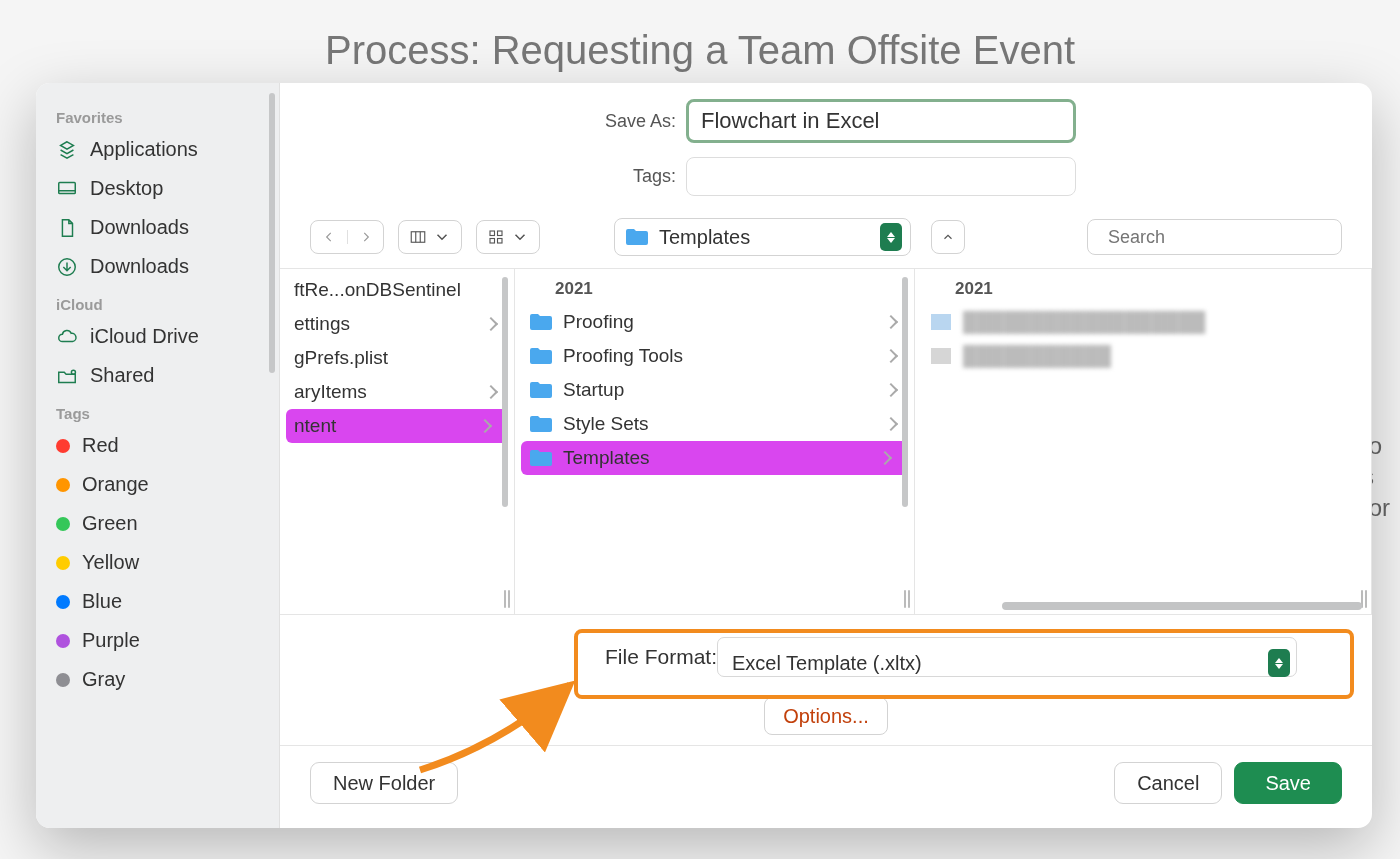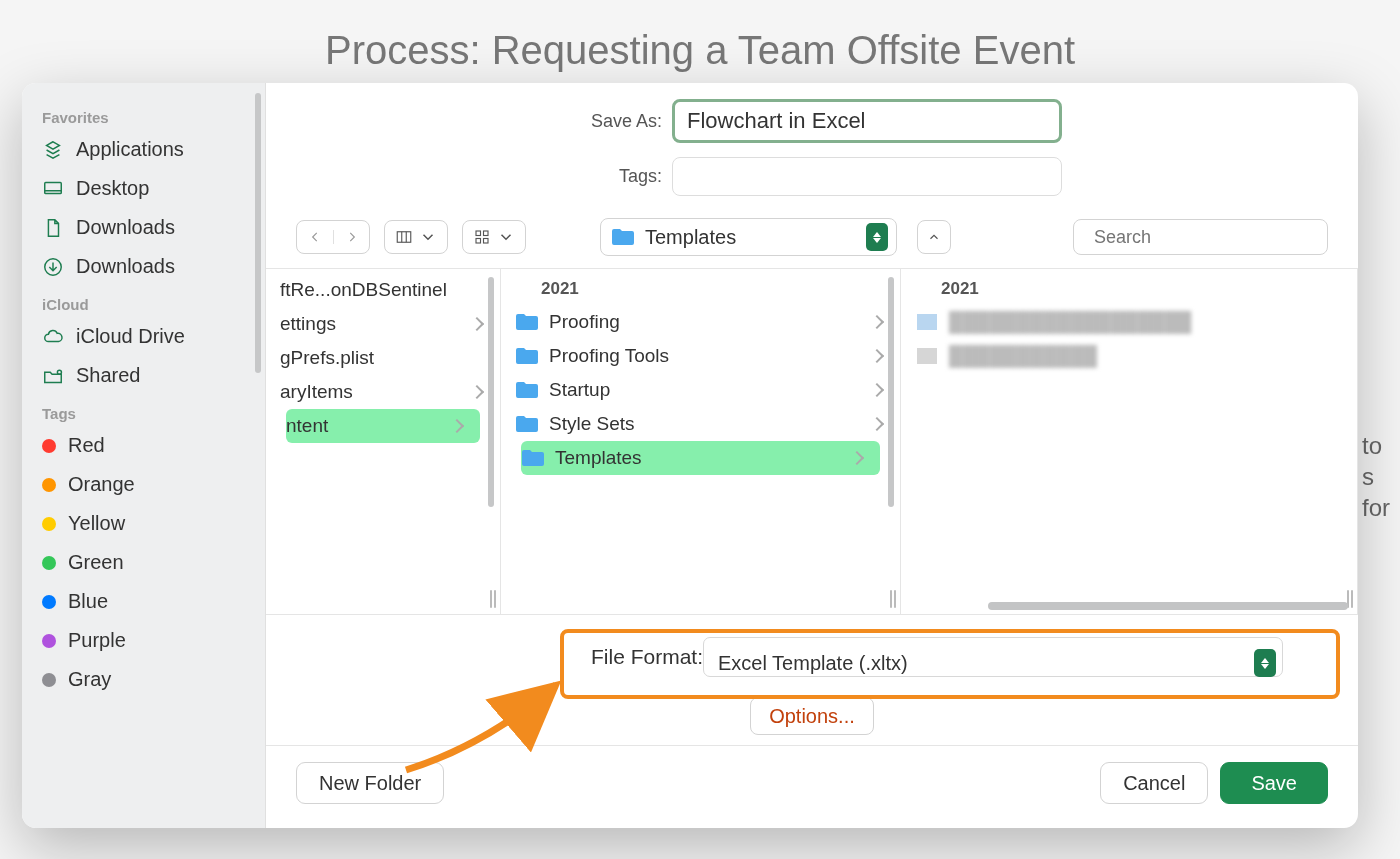--- a/index.html
+++ b/index.html
@@ -9,21 +9,21 @@
   }
   .bg-title {
     position: absolute; top: 28px; left: 0; right: 0; text-align: center;
     font-size: 40px; color: #777; font-weight: 400;
   }
   .bg-text {
     position: absolute; right: 10px; top: 430px; color: #666; font-size: 24px;
     line-height: 1.3;
   }
   .dialog {
-    position: absolute; left: 22px; top: 83px; width: 1336px; height: 745px;
+    position: absolute; left: 36px; top: 83px; width: 1336px; height: 745px;
     background: #fff; border-radius: 14px; box-shadow: 0 20px 60px rgba(0,0,0,.25);
     overflow: hidden; display: flex;
   }
   
   .sidebar {
     width: 244px; background: #eeeff0; border-right: 1px solid #e0e0e0;
     padding: 16px 0 0 0; position: relative;
   }
   .sidebar::after {
     content:""; position:absolute; top:10px; right:4px; width:6px; height:280px;
@@ -107,21 +107,21 @@
   }
   .col3 { flex:1; }
   .col-header { font-size:17px; font-weight:600; color:#555; padding:6px 40px 6px;}
   .row-item {
     display:flex; align-items:center; gap:10px; padding:6px 14px; font-size:19px; color:#333;
     position:relative; cursor:pointer;
   }
   .row-item.has-sub::after {
     content:""; position:absolute; right:18px; top:50%; width:8px; height:8px; border-right:2px solid #aaa; border-top:2px solid #aaa; transform:translateY(-50%) rotate(45deg);
   }
-  .row-item.sel { background:#86efac; border-radius:6px; margin:0 20px; padding-left:0;}
+  .row-item.sel { background:#d946ef; border-radius:6px; margin:0 6px; padding-left:8px;}
   .blur { color:#bbb; filter: blur(2px); }
   .hscroll {
     position:absolute; left:280px; right:10px; bottom:4px; height:8px;
   }
   .hscroll-thumb { position:absolute; right:0; width:360px; height:8px; background:#c3c4c5; border-radius:4px;}
   .format-area {
     padding:22px 30px 10px; position:relative;
   }
   .format-highlight {
     position:absolute; left:294px; right:18px; top:14px; height:70px;
@@ -232,26 +232,26 @@
     <div class="sb-section-label">Tags</div>
     <div class="sb-item">
       <span class="tag-dot" style="background:#ff3b30"></span>
       <span>Red</span>
     </div>
     <div class="sb-item">
       <span class="tag-dot" style="background:#ff9500"></span>
       <span>Orange</span>
     </div>
     <div class="sb-item">
+      <span class="tag-dot" style="background:#34c759"></span>
+      <span>Green</span>
+    </div>
+    <div class="sb-item">
       <span class="tag-dot" style="background:#ffcc00"></span>
       <span>Yellow</span>
-    </div>
-    <div class="sb-item">
-      <span class="tag-dot" style="background:#34c759"></span>
-      <span>Green</span>
     </div>
     <div class="sb-item">
       <span class="tag-dot" style="background:#007aff"></span>
       <span>Blue</span>
     </div>
     <div class="sb-item">
       <span class="tag-dot" style="background:#af52de"></span>
       <span>Purple</span>
     </div>
     <div class="sb-item">

